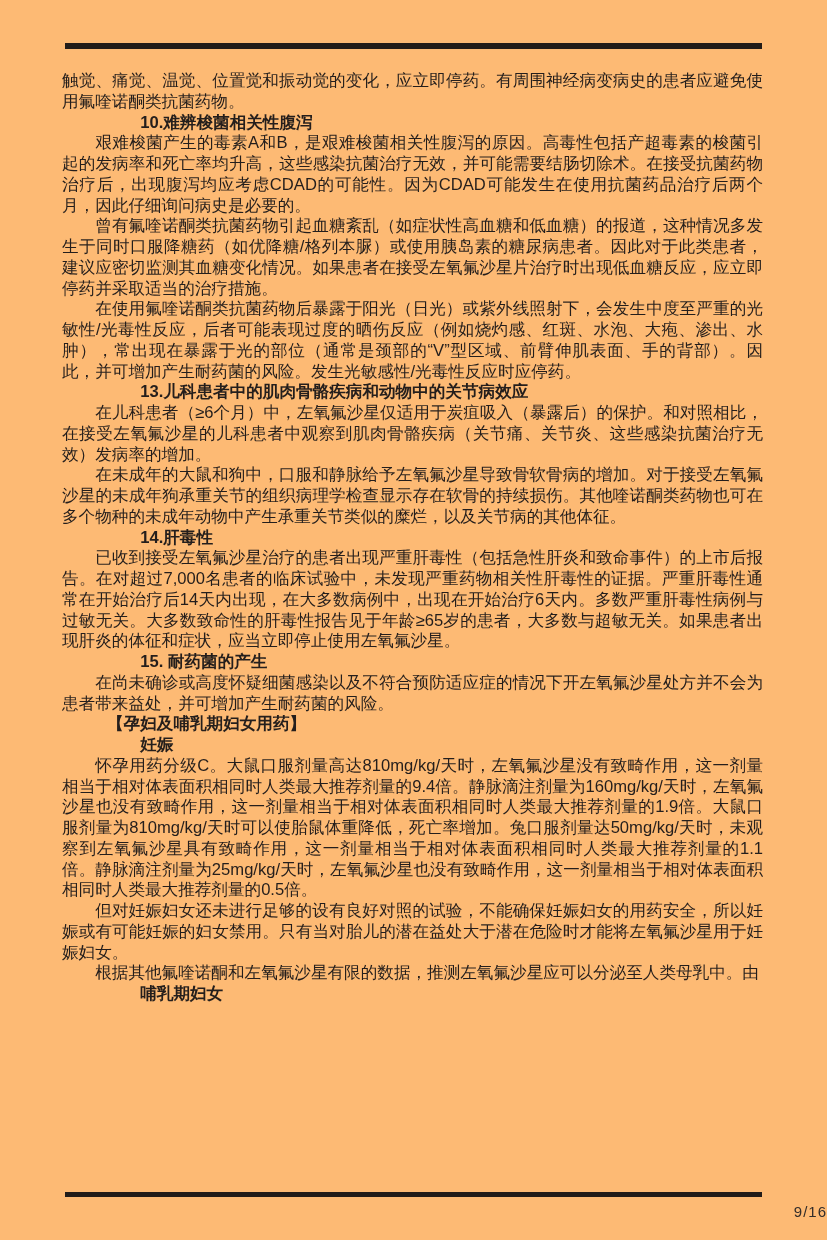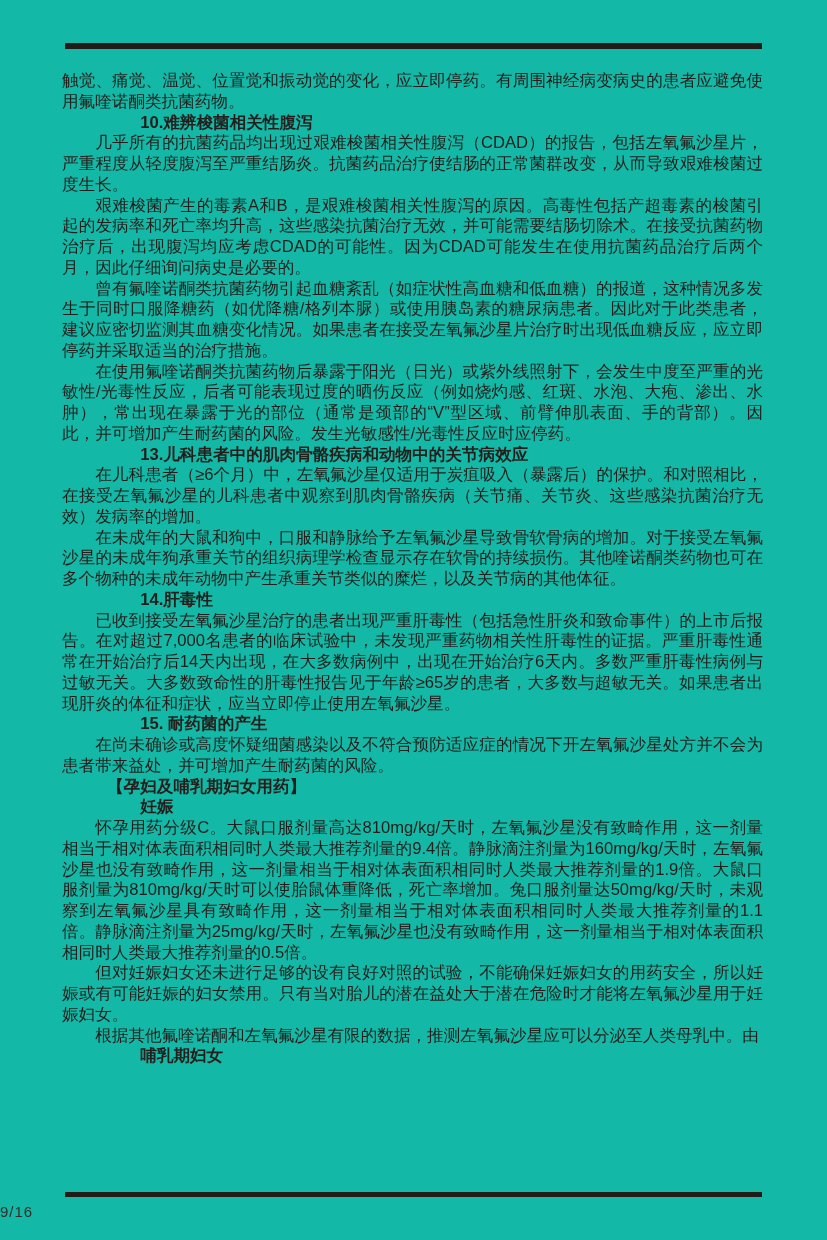--- a/index.html
+++ b/index.html
@@ -4,21 +4,21 @@
 <style>
   html, body {
     margin: 0;
     padding: 0;
     background: #ffffff;
   }
   .page {
     position: relative;
     width: 827px;
     height: 1240px;
-    background: #14b8a6;
+    background: #fdba74;
     overflow: hidden;
     font-family: "Liberation Sans", sans-serif;
   }
   .rule {
     position: absolute;
     left: 65px;
     width: 697px;
     background: #221c18;
   }
   .rule-top   { top: 43px;   height: 6px; }
@@ -36,36 +36,35 @@
     letter-spacing: 0;
   }
   .block { margin: 0; padding: 0; }
   .block.indent { text-indent: 2em; }
   .block.heading { font-weight: 700; margin-left: 45px; }
   .footer {
     position: absolute;
     top: 1203px;
     left: 0;
     width: 827px;
-    text-align: left;
+    text-align: right;
     font-size: 15px;
     letter-spacing: 1px;
     color: #332d2a;
     font-family: "Liberation Sans", sans-serif;
   }
 </style>
 </head>
 <body>
 
 <div class="page">
   <div class="rule rule-top"></div>
   <main class="content" id="doc-content">
       <div class="block paragraph">触觉、痛觉、温觉、位置觉和振动觉的变化，应立即停药。有周围神经病变病史的患者应避免使用氟喹诺酮类抗菌药物。</div>
       <div class="block heading indent">10.难辨梭菌相关性腹泻</div>
-      <div class="block paragraph indent">几乎所有的抗菌药品均出现过艰难梭菌相关性腹泻（CDAD）的报告，包括左氧氟沙星片，严重程度从轻度腹泻至严重结肠炎。抗菌药品治疗使结肠的正常菌群改变，从而导致艰难梭菌过度生长。</div>
       <div class="block paragraph indent">艰难梭菌产生的毒素A和B，是艰难梭菌相关性腹泻的原因。高毒性包括产超毒素的梭菌引起的发病率和死亡率均升高，这些感染抗菌治疗无效，并可能需要结肠切除术。在接受抗菌药物治疗后，出现腹泻均应考虑CDAD的可能性。因为CDAD可能发生在使用抗菌药品治疗后两个月，因此仔细询问病史是必要的。</div>
       <div class="block paragraph indent">曾有氟喹诺酮类抗菌药物引起血糖紊乱（如症状性高血糖和低血糖）的报道，这种情况多发生于同时口服降糖药（如优降糖/格列本脲）或使用胰岛素的糖尿病患者。因此对于此类患者，建议应密切监测其血糖变化情况。如果患者在接受左氧氟沙星片治疗时出现低血糖反应，应立即停药并采取适当的治疗措施。</div>
       <div class="block paragraph indent">在使用氟喹诺酮类抗菌药物后暴露于阳光（日光）或紫外线照射下，会发生中度至严重的光敏性/光毒性反应，后者可能表现过度的晒伤反应（例如烧灼感、红斑、水泡、大疱、渗出、水肿），常出现在暴露于光的部位（通常是颈部的“V”型区域、前臂伸肌表面、手的背部）。因此，并可增加产生耐药菌的风险。发生光敏感性/光毒性反应时应停药。</div>
       <div class="block heading indent">13.儿科患者中的肌肉骨骼疾病和动物中的关节病效应</div>
       <div class="block paragraph indent">在儿科患者（≥6个月）中，左氧氟沙星仅适用于炭疽吸入（暴露后）的保护。和对照相比，在接受左氧氟沙星的儿科患者中观察到肌肉骨骼疾病（关节痛、关节炎、这些感染抗菌治疗无效）发病率的增加。</div>
       <div class="block paragraph indent">在未成年的大鼠和狗中，口服和静脉给予左氧氟沙星导致骨软骨病的增加。对于接受左氧氟沙星的未成年狗承重关节的组织病理学检查显示存在软骨的持续损伤。其他喹诺酮类药物也可在多个物种的未成年动物中产生承重关节类似的糜烂，以及关节病的其他体征。</div>
       <div class="block heading indent">14.肝毒性</div>
       <div class="block paragraph indent">已收到接受左氧氟沙星治疗的患者出现严重肝毒性（包括急性肝炎和致命事件）的上市后报告。在对超过7,000名患者的临床试验中，未发现严重药物相关性肝毒性的证据。严重肝毒性通常在开始治疗后14天内出现，在大多数病例中，出现在开始治疗6天内。多数严重肝毒性病例与过敏无关。大多数致命性的肝毒性报告见于年龄≥65岁的患者，大多数与超敏无关。如果患者出现肝炎的体征和症状，应当立即停止使用左氧氟沙星。</div>
       <div class="block heading indent">15. 耐药菌的产生</div>
       <div class="block paragraph indent">在尚未确诊或高度怀疑细菌感染以及不符合预防适应症的情况下开左氧氟沙星处方并不会为患者带来益处，并可增加产生耐药菌的风险。</div>

